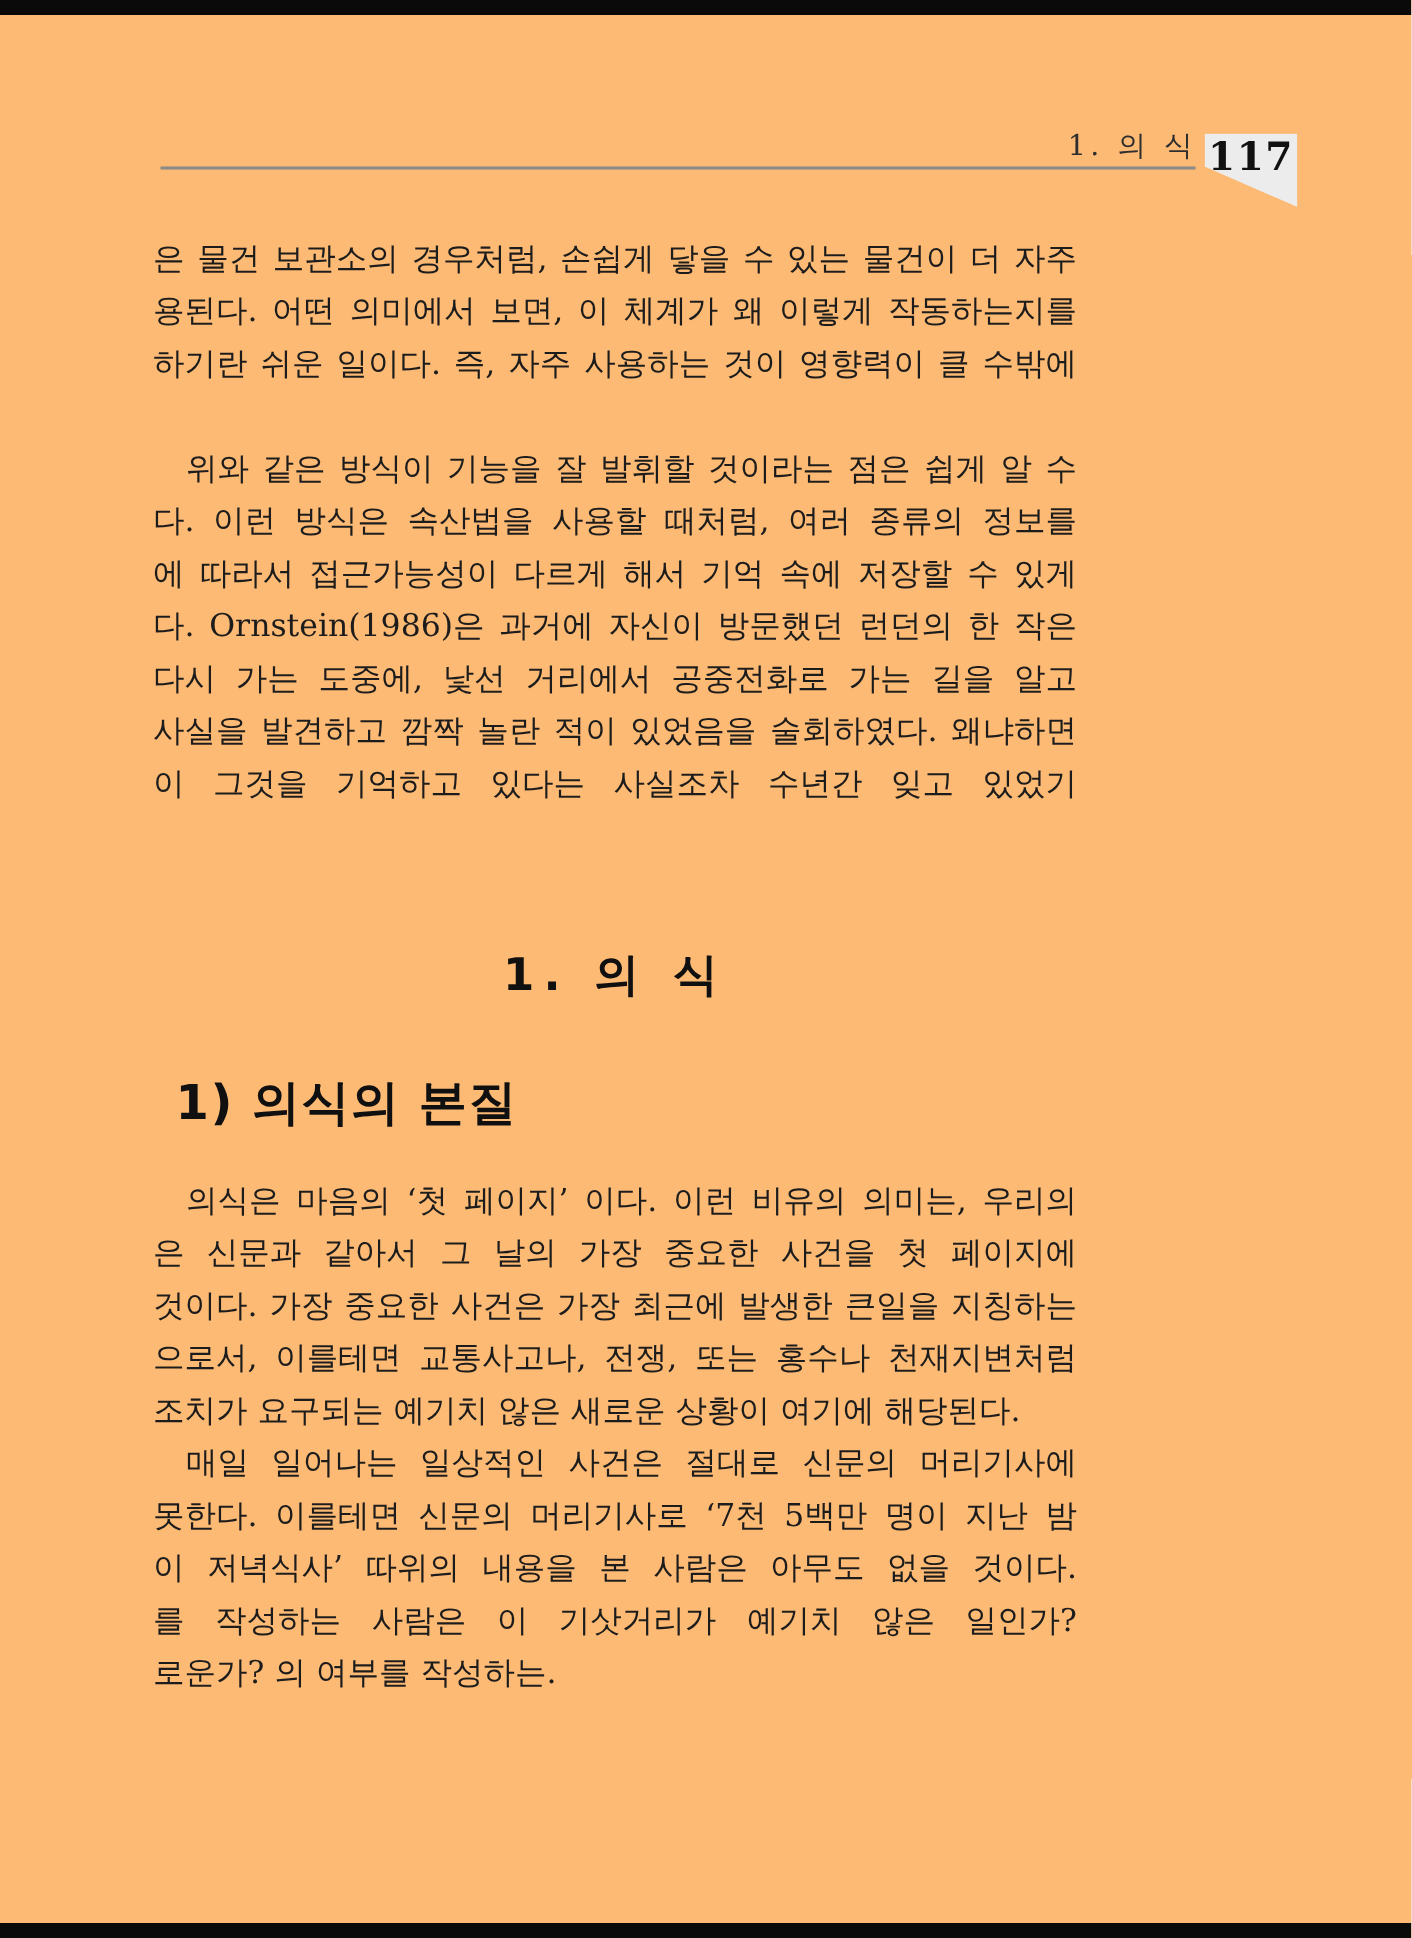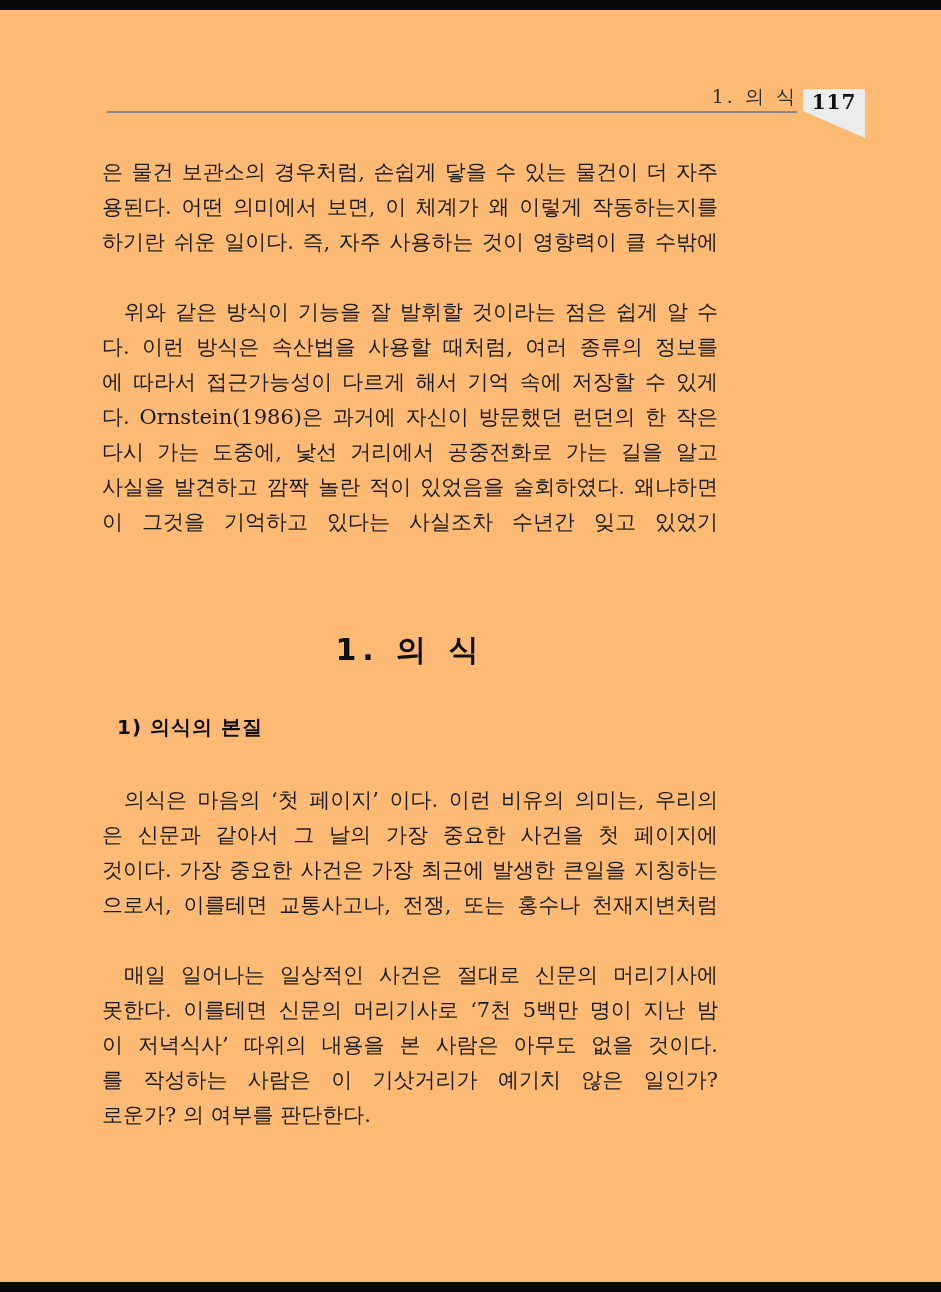--- a/index.html
+++ b/index.html
@@ -52,21 +52,21 @@
     height: 49px;
     background: #ececec;
     clip-path: polygon(0% 0%, 100% 0%, 100% 100%, 0% 45%);
   }
   #page-number {
     position: absolute;
     top: 1px;
     left: 0;
     width: 100%;
     text-align: center;
-    font-size: 20px;
+    font-size: 26px;
     font-weight: bold;
     color: #111111;
     letter-spacing: 1px;
   }
 
   .para {
     position: absolute;
     left: 102px;
     width: 616px;
   }
@@ -102,21 +102,21 @@
     font-size: 30px;
     font-weight: bold;
     letter-spacing: 6px;
     color: #101010;
     font-family: "DejaVu Sans", "Liberation Sans", sans-serif;
   }
   #subsection-title {
     position: absolute;
     top: 714px;
     left: 117px;
-    font-size: 20px;
+    font-size: 32px;
     font-weight: bold;
     letter-spacing: 1px;
     color: #101010;
     font-family: "DejaVu Sans", "Liberation Sans", sans-serif;
   }
 </style>
 </head>
 <body>
 
 <div id="page-root">
@@ -149,25 +149,26 @@
 
   <div id="section-title">1. 의 식</div>
 
   <div id="subsection-title">1) 의식의 본질</div>
 
   <div id="para-3" class="para">
       <div class="line indent">의식은 마음의 ‘첫 페이지’ 이다. 이런 비유의 의미는, 우리의 마음</div>
       <div class="line">은 신문과 같아서 그 날의 가장 중요한 사건을 첫 페이지에 싣는다는</div>
       <div class="line">것이다. 가장 중요한 사건은 가장 최근에 발생한 큰일을 지칭하는 것</div>
       <div class="line">으로서, 이를테면 교통사고나, 전쟁, 또는 홍수나 천재지변처럼 즉각적</div>
+      <div class="line last">조치가 요구되는 예기치 않은 새로운 상황이 여기에 해당된다.</div>
     </div>
 
   <div id="para-4" class="para">
       <div class="line indent">매일 일어나는 일상적인 사건은 절대로 신문의 머리기사에 오르지</div>
       <div class="line">못한다. 이를테면 신문의 머리기사로 ‘7천 5백만 명이 지난 밤 즐거</div>
       <div class="line">이 저녁식사’ 따위의 내용을 본 사람은 아무도 없을 것이다. 머리기사</div>
       <div class="line">를 작성하는 사람은 이 기삿거리가 예기치 않은 일인가? 중요한가? 새</div>
-      <div class="line last">로운가? 의 여부를 판단한다.</div>
+      <div class="line last">로운가? 의 여부를 작성하는.</div>
     </div>
 
   <div id="bottom-edge-bar" class="edge-bar"></div>
 
 </div>
 
 </body></html>

